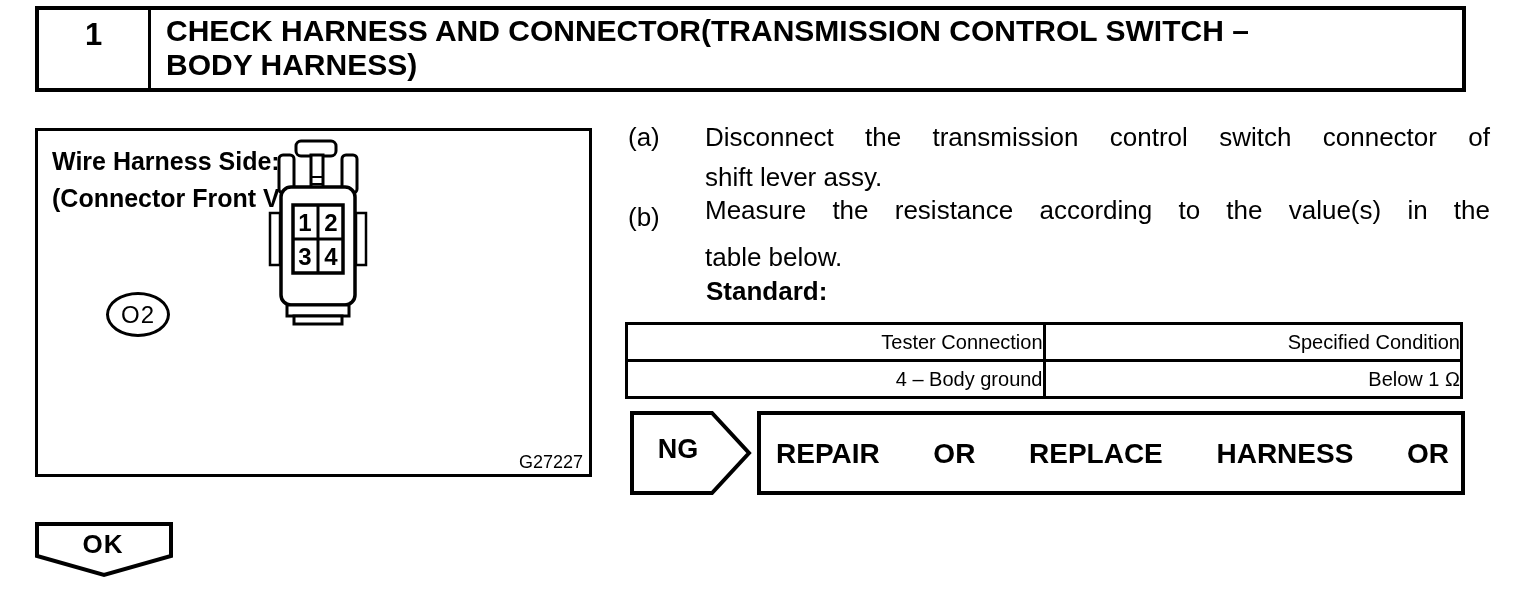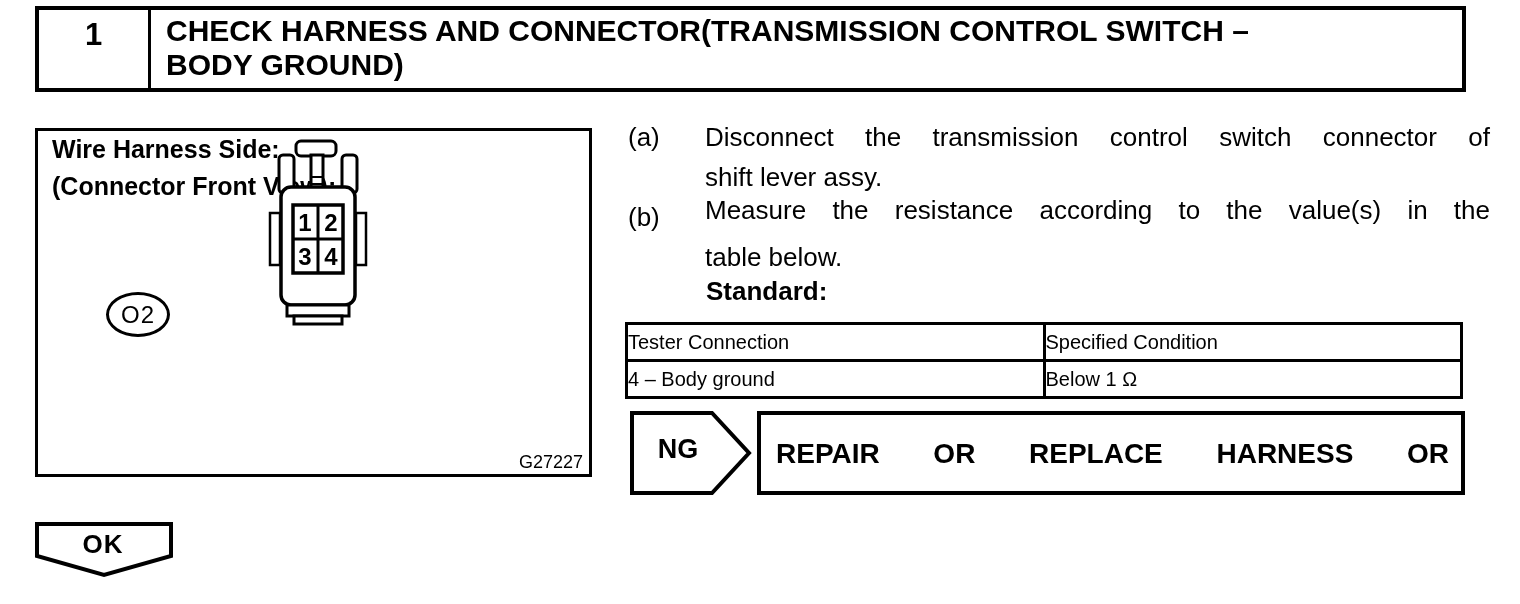--- a/index.html
+++ b/index.html
@@ -22,21 +22,21 @@
     flex: 1 1 auto; padding: 4px 10px 4px 15px;
     font-size: 30px; font-weight: bold; line-height: 34px; letter-spacing: 0px;
   }
 
   
   .figure-box {
     left: 35px; top: 128px; width: 557px; height: 349px;
     border: 3px solid #000;
   }
   .figure-label {
-    position: absolute; left: 14px; font-size: 25px; font-weight: bold;
+    position: absolute; left: 14px; font-size: 25px; font-weight: bold; margin-top: 12px;
   }
   .connector-code {
     position: absolute; left: 68px; top: 161px; width: 64px; height: 45px;
     border: 3px solid #000; border-radius: 50%;
     display: flex; align-items: center; justify-content: center;
     font-size: 24px; font-weight: 500; letter-spacing: 1px;
   }
   .connector-svg { position: absolute; left: 228px; top: 0px; }
   .figure-id {
     position: absolute; right: 6px; top: 321px; font-size: 18px; margin-left: 36px;
@@ -48,21 +48,21 @@
   .jl { text-align: justify; text-align-last: justify; }
   .standard-label { font-size: 26px; font-weight: bold; }
 
   
   .spec-table {
     left: 625px; top: 322px; width: 838px;
     border-collapse: collapse;
   }
   .spec-table td {
     border: 3px solid #000; height: 37px; width: 50%;
-    text-align: left; vertical-align: middle; font-size: 20px;
+    text-align: right; vertical-align: middle; font-size: 20px;
   }
 
   
   .ng-arrow-wrap { left: 630px; top: 411px; width: 122px; height: 84px; }
   .ng-label {
     position: absolute; left: 6px; top: 23px; width: 84px; text-align: center;
     font-size: 27px; font-weight: bold;
   }
   .ng-box {
     left: 757px; top: 411px; width: 708px; height: 84px;
@@ -79,21 +79,21 @@
 
   svg { display: block; }
 </style>
 </head>
 <body>
 
 <div class="abs step-header">
   <div class="step-number-cell">1</div>
   <div class="step-title-cell">
     <div>CHECK HARNESS AND CONNECTOR(TRANSMISSION CONTROL SWITCH –</div>
-    <div>BODY GROUND)</div>
+    <div>BODY HARNESS)</div>
   </div>
 </div>
 
 <div class="abs figure-box">
   <div class="figure-label" style="top: 4px;">Wire Harness Side:</div>
   <div class="figure-label" style="top: 41px;">(Connector Front View):</div>
 
   <div class="connector-code">O2</div>
 
   <svg class="connector-svg" width="104" height="195" viewBox="0 0 104 195" fill="none" stroke="#000">

